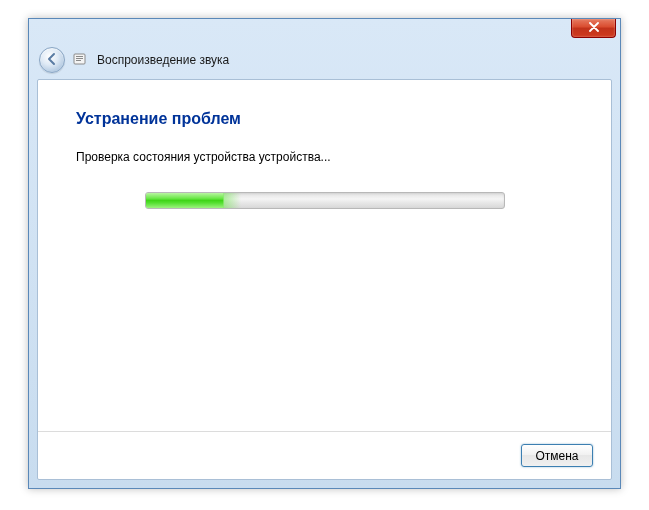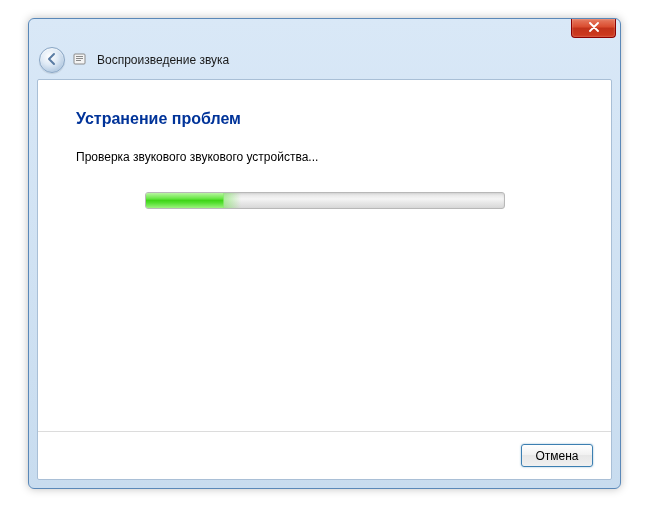--- a/index.html
+++ b/index.html
@@ -7,21 +7,21 @@
     width: 649px; height: 510px;
     background: #fff;
     font-family: "Segoe UI", Tahoma, sans-serif;
     font-size: 12px;
     position: relative;
   }
   .outer {
     position: absolute; left: 28px; top: 18px;
     width: 593px; height: 471px;
     border: 1px solid #5a88b8;
-    border-radius: 6px;
+    border-radius: 0;
     box-shadow: 0 0 8px rgba(0,0,0,0.25);
     background: linear-gradient(to bottom, #d9e8f7 0%, #c8dcef 100%);
     overflow: hidden;
   }
   .titlebar {
     position: absolute; top: 0; left: 0; right: 0; height: 30px;
   }
   .close-btn {
     position: absolute; right: 4px; top: 0;
     width: 45px; height: 19px;
@@ -126,21 +126,21 @@
         <rect x="3" y="6" width="7" height="1" fill="#8a8a8a"></rect>
         <rect x="3" y="8" width="5" height="1" fill="#8a8a8a"></rect>
       </svg>
     </div>
     <div class="wizard-title">Воспроизведение звука</div>
   </div>
 
   <div class="content-panel">
     <div class="content-inner">
       <h1 class="heading">Устранение проблем</h1>
-      <div class="status-text">Проверка звукового звукового устройства...</div>
+      <div class="status-text">Проверка состояния устройства устройства...</div>
       <div class="progress-track">
         <div class="progress-fill" style="width:22%"></div>
       </div>
       <div class="footer">
         <button class="cancel-btn">Отмена</button>
       </div>
     </div>
   </div>
 
 </div>

